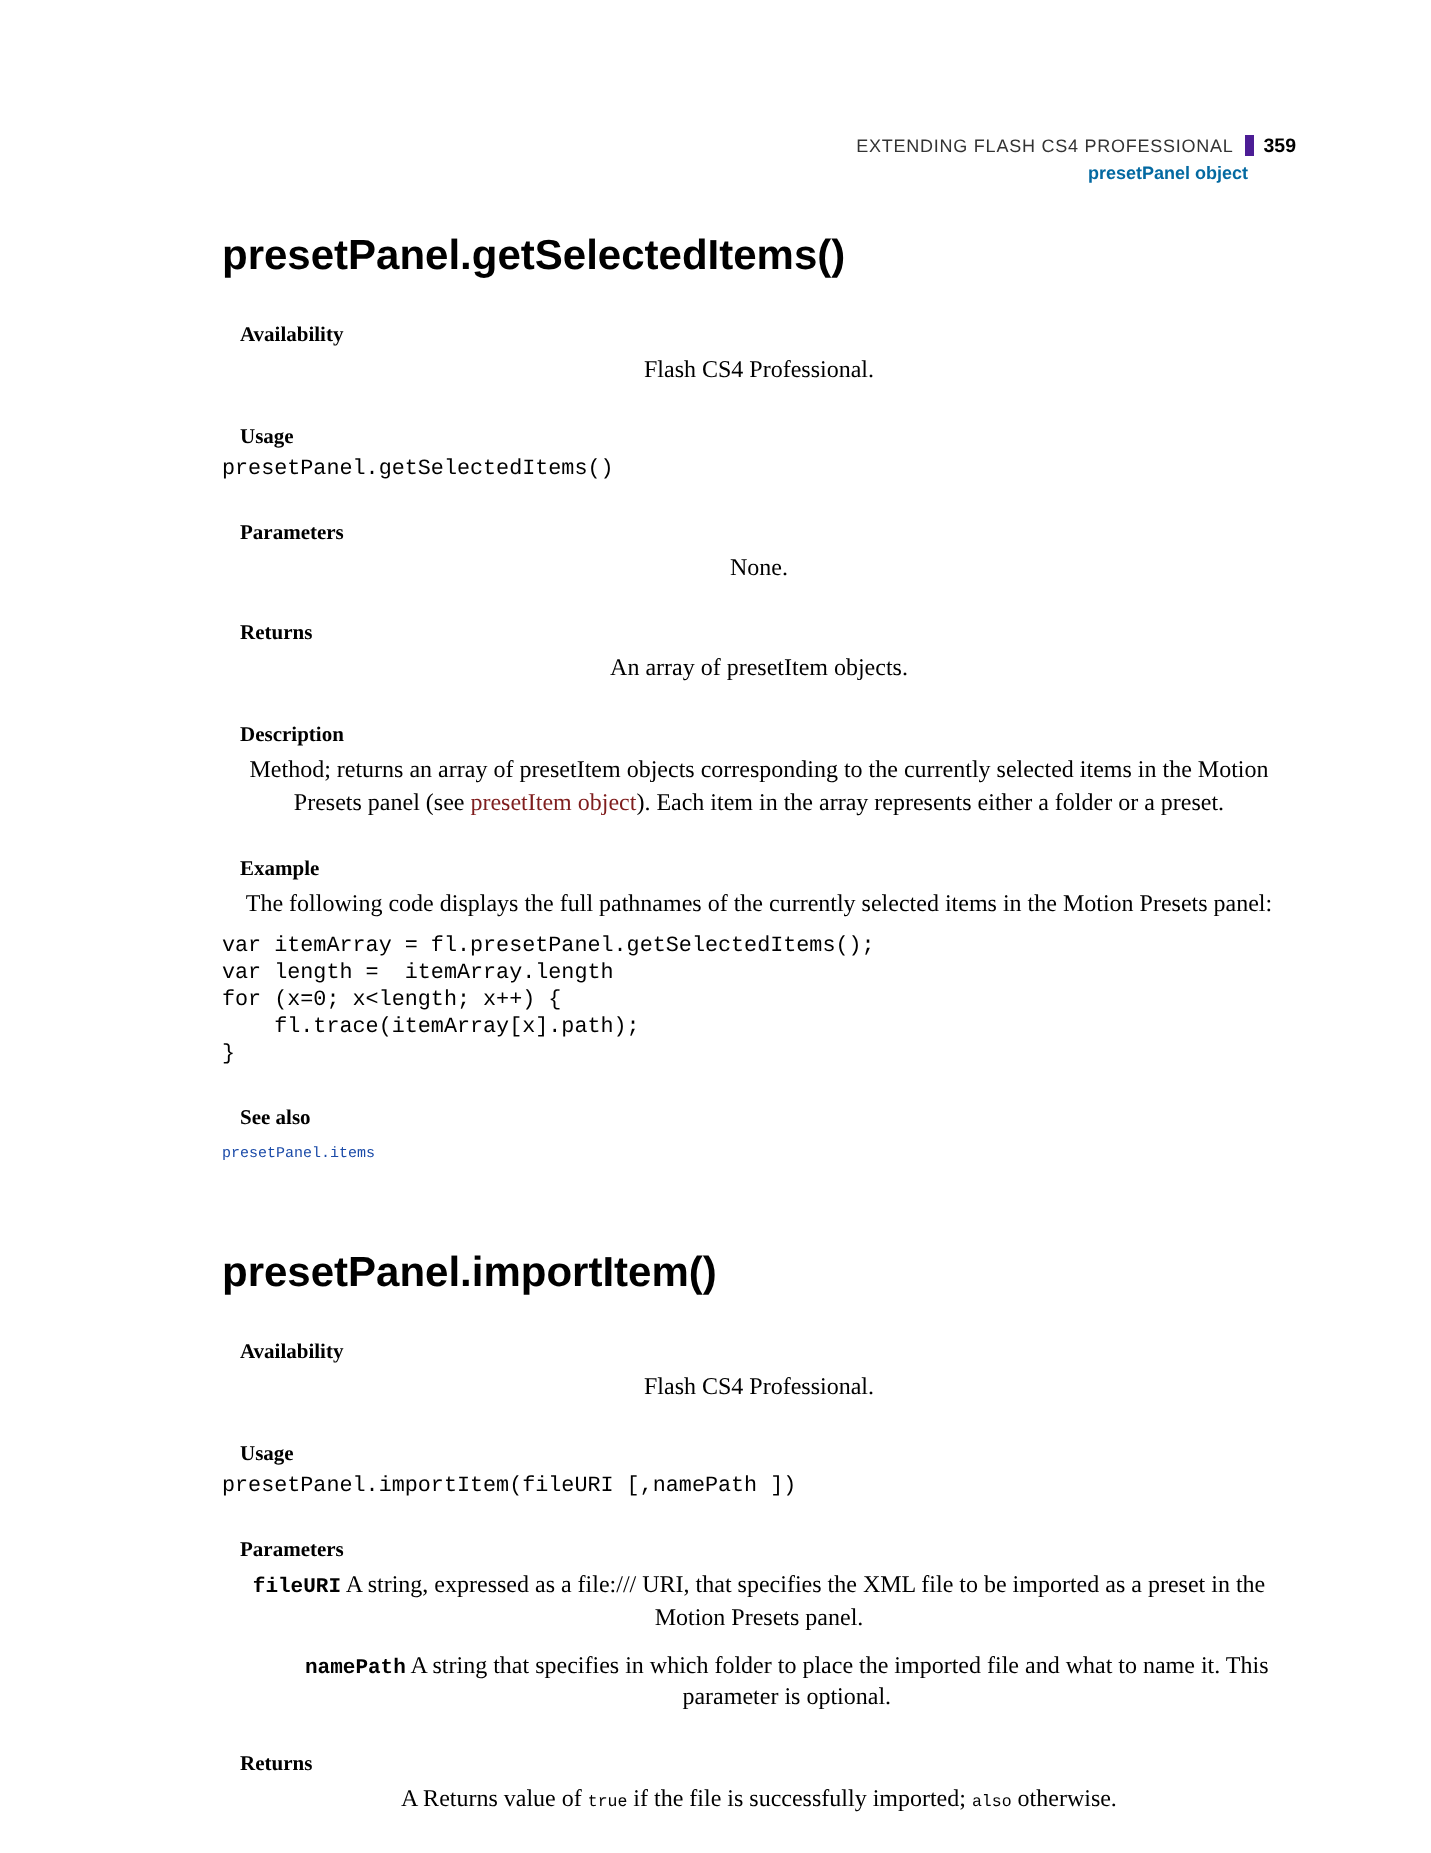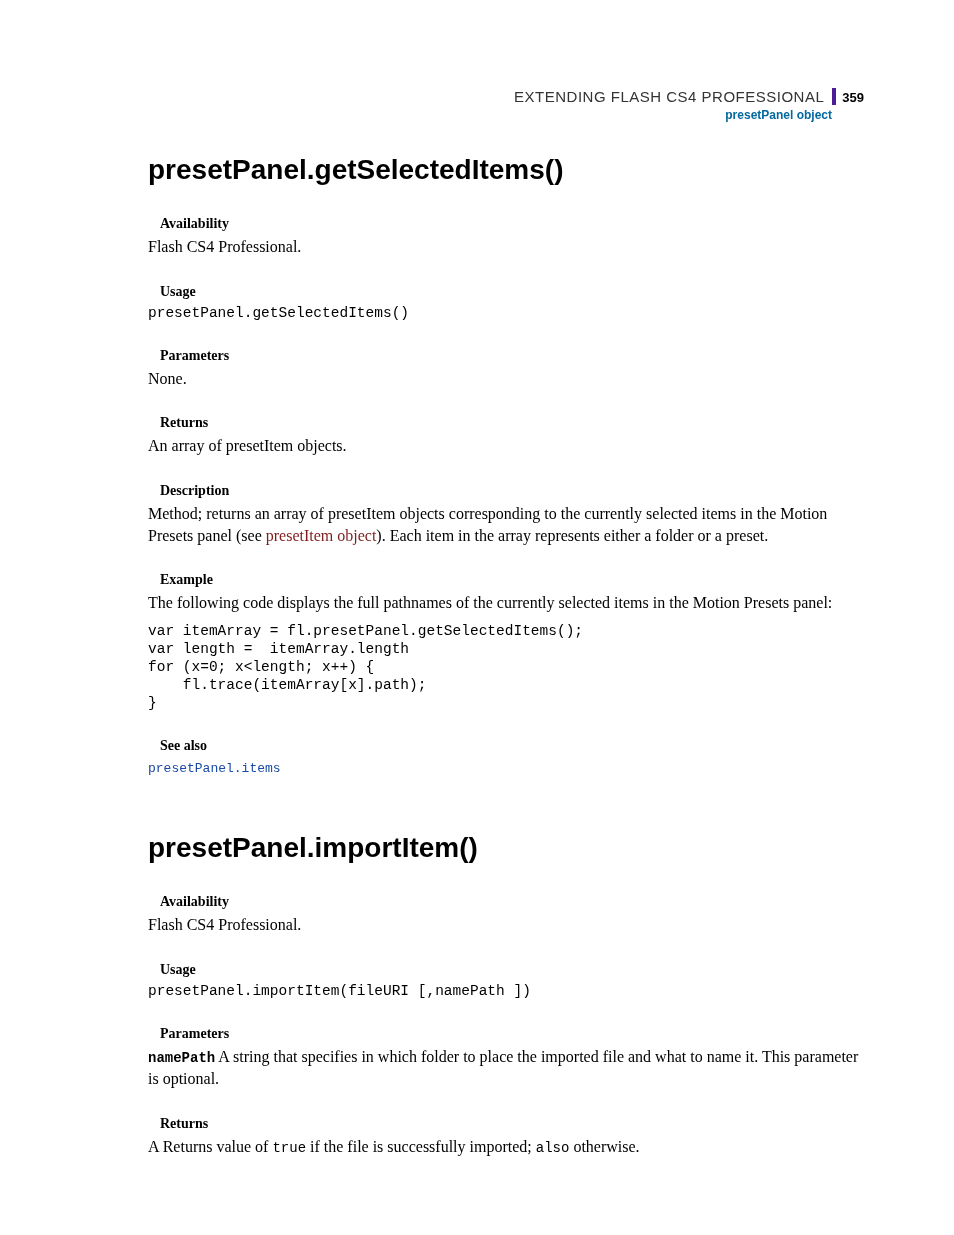--- a/index.html
+++ b/index.html
@@ -17,24 +17,24 @@
     padding: 88px 90px 60px 148px;
   }
   .running-head {
     position: absolute;
     top: 88px;
     right: 90px;
     text-align: right;
     font-family: "Myriad Pro", "Helvetica Neue", Arial, sans-serif;
   }
   .running-head .line1 {
-    font-size: 15px;
+    font-size: 12px;
     letter-spacing: 0.5px;
     color: #333;
-    border-right: 4px solid #4c1d95;
+    border-right: 6px solid #4c1d95;
     padding-right: 8px;
     display: inline-block;
   }
   .running-head .pagenum {
     font-weight: 700;
     font-size: 13px;
     padding-left: 6px;
     margin-top: 48px;
   }
   .running-head .line2 {
@@ -59,39 +59,40 @@
     font-family: "Minion Pro", "Times New Roman", Georgia, serif;
     font-weight: 700;
     font-size: 14px;
     margin: 0 0 4px 12px;
   }
   .block { margin-bottom: 26px; }
   p.body {
     margin: 0 0 4px 0;
     font-size: 16px;
     line-height: 1.35;
+    text-align: center;
   }
   pre.code, code.inline {
     font-family: "Courier New", Courier, monospace;
     font-size: 14.5px;
   }
   pre.code {
     margin: 2px 0 0 0;
     white-space: pre;
     line-height: 1.25;
   }
-  code.inline { font-size: 14px; }
+  code.inline { font-size: 11px; }
   a.link {
     color: #7f1d1d;
     text-decoration: none;
   }
   .seealso-link {
     font-family: "Courier New", Courier, monospace;
     color: #1a4aa8;
-    font-size: 13px;
+    font-size: 10px;
   }
   .section2 { margin-top: 56px; }
   .param-name {
     font-family: "Courier New", Courier, monospace;
     font-weight: 700;
     font-size: 14px;
   }
   p.body + p.body { margin-top: 10px; margin-left: 37px; }
 </style>
 </head>
@@ -158,20 +159,21 @@
         <p class="body">Flash CS4 Professional.</p>
       </div>
 
       <div class="block">
         <h2 class="label">Usage</h2>
         <pre class="code">presetPanel.importItem(fileURI [,namePath ])</pre>
       </div>
 
       <div class="block">
         <h2 class="label">Parameters</h2>
+        <p class="body"><span class="param-name">fileURI</span><span>  A string, expressed as a file:/// URI, that specifies the XML file to be imported as a preset in the Motion Presets panel.</span></p>
         <p class="body"><span class="param-name">namePath</span><span>  A string that specifies in which folder to place the imported file and what to name it. This parameter is optional.</span></p>
       </div>
 
       <div class="block">
         <h2 class="label">Returns</h2>
         <p class="body"><span>A Returns value of </span><code class="inline">true</code><span> if the file is successfully imported; </span><code class="inline">also</code><span> otherwise.</span></p>
       </div>
     </div>
 
   </div>

